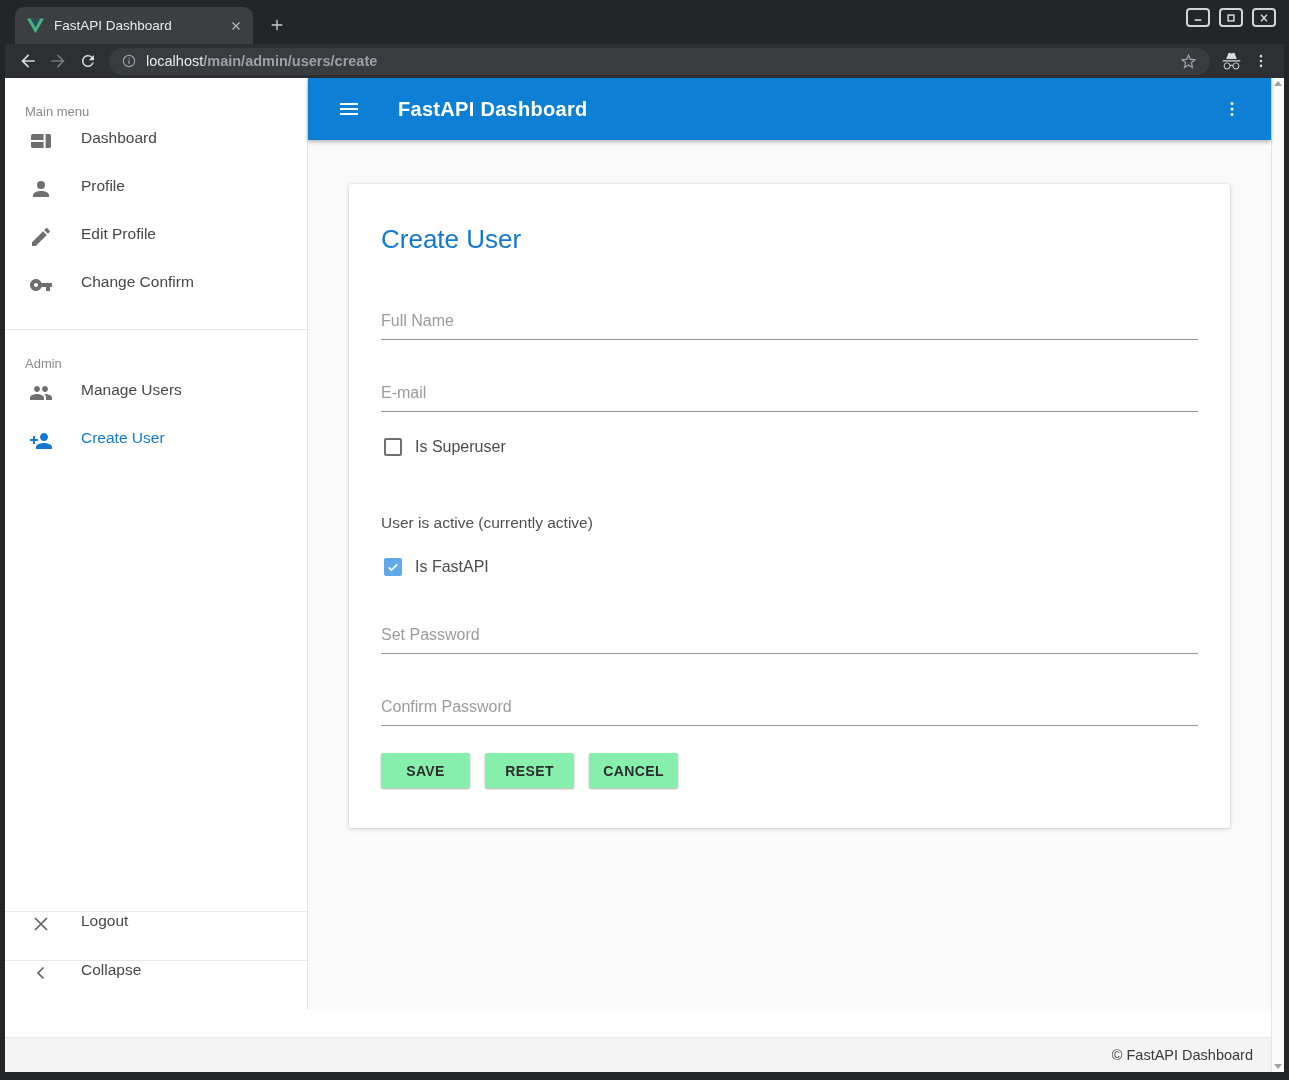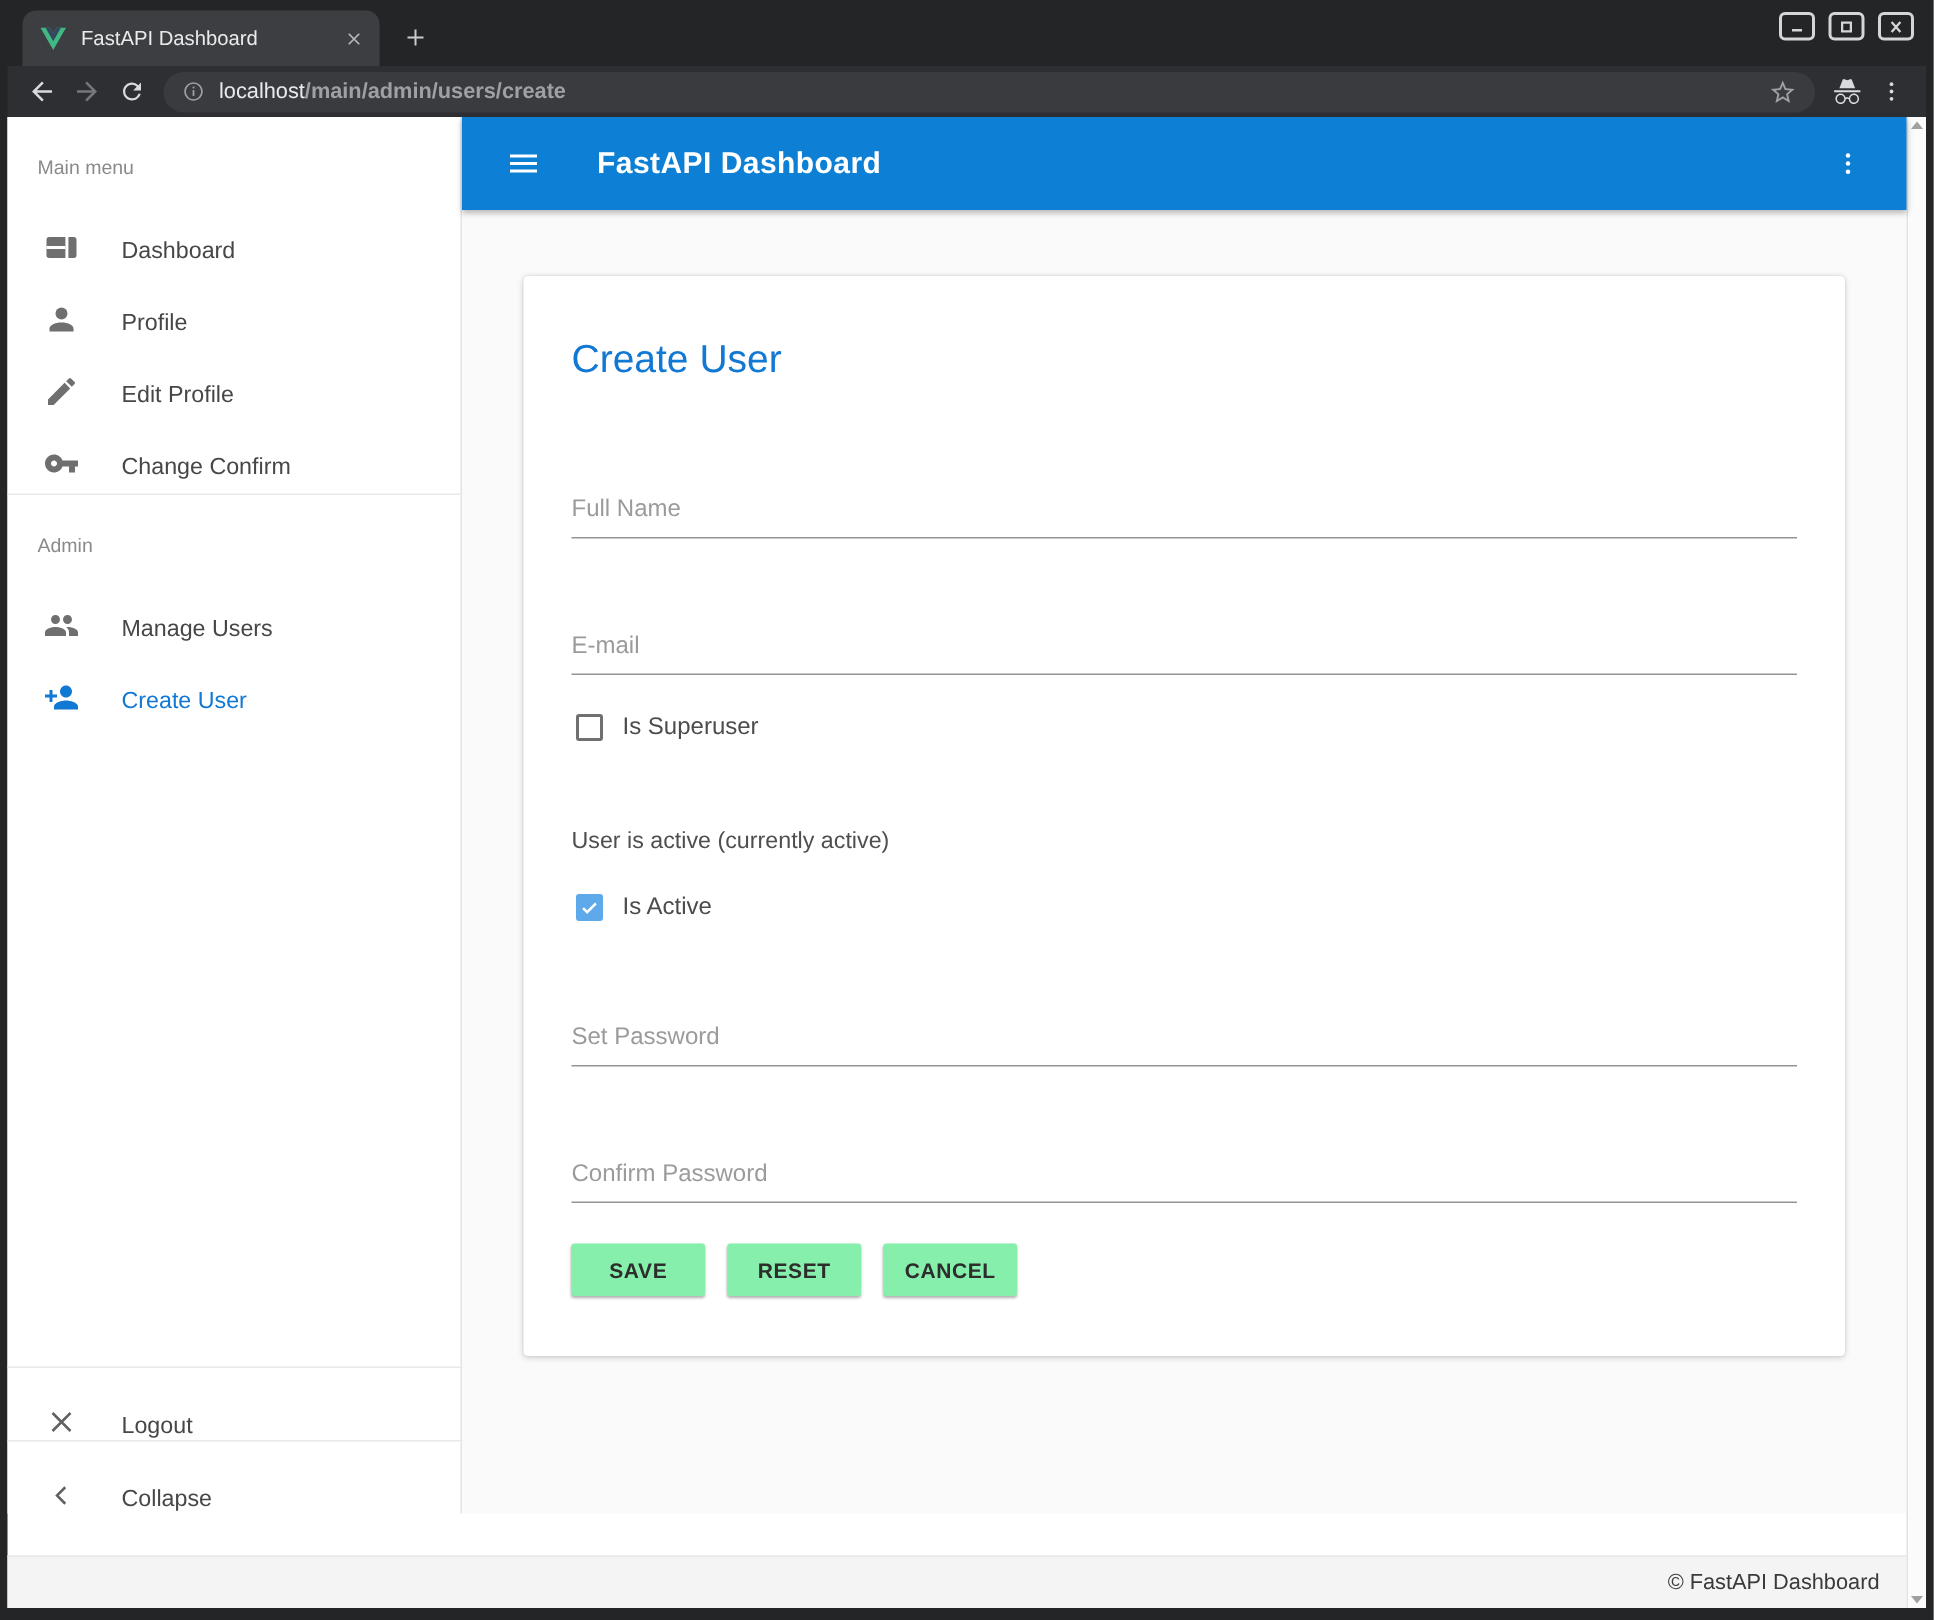--- a/index.html
+++ b/index.html
@@ -27,38 +27,38 @@
   .url-path{ color:#9da1a6;font-weight:bold; }
   .pill-spacer{ flex:1; }
 
   
   .page{ height:994px; display:flex; background:#fff; }
   .page-main{ flex:1; display:flex; flex-direction:column; min-width:0;gap:28px; }
   .content-row{ flex:1; display:flex; min-height:0; }
 
   .sidebar{ width:303px; flex:0 0 303px; background:#fff; border-right:1px solid #e4e4e4; display:flex; flex-direction:column; }
   .menu-label{ margin:26px 0 10px 20px; font-size:13px; color:#8a8a8a; }
-  .nav-item{ height:48px; display:flex; align-items:flex-end; padding-left:24px; cursor:pointer; }
+  .nav-item{ height:48px; display:flex; align-items:flex-start; padding-left:24px; cursor:pointer; }
   .nav-icon{ width:24px; height:24px; flex:0 0 auto; }
   .nav-text{ margin-left:28px; font-size:15.5px; color:#474747; }
   .nav-item.active .nav-text{ color:var(--c-accent); }
   .side-divider{ border-top:1px solid #e8e8e8; margin-top:8px; }
   .side-spacer{ flex:1; }
 
   .main{ flex:1; background:#fafafa; min-width:0; display:flex; flex-direction:column; }
   .appbar{ height:62px; background:var(--c-appbar); display:flex; align-items:center; padding:0 24px 0 26px; box-shadow:0 2px 4px rgba(0,0,0,.28); position:relative; z-index:2; }
   .appbar-title{ margin-left:34px; font-size:20px; font-weight:600; color:#fff; letter-spacing:.3px; }
   .appbar-spacer{ flex:1; }
   .iconbtn{ width:30px; height:30px; display:flex; align-items:center; justify-content:center; border-radius:50%; }
 
   .card{ margin:44px 41px 0 41px; background:#fff; border-radius:3px; box-shadow:0 1px 4px rgba(0,0,0,.16), 0 0 0 1px rgba(0,0,0,.03); padding:40px 32px; }
   .card-title{ color:var(--c-accent); font-size:26px; font-weight:400; }
   .text-field{ margin-top:44px; border-bottom:1px solid #949494; padding-bottom:9px; }
   .text-field.first{ margin-top:57px; }
-  .text-field input{ width:100%; border:none; outline:none; background:transparent; font-family:inherit; font-size:16px; color:#333;margin-top:19px; }
+  .text-field input{ width:100%; border:none; outline:none; background:transparent; font-family:inherit; font-size:16px; color:#333; }
   .text-field input::placeholder{ color:#9b9b9b; opacity:1; }
   .hint{ margin-top:31px; font-size:15.5px; color:#4f4f4f; }
   .hint.second{ margin-top:58px; }
   .check-row{ margin-top:26px; display:flex; align-items:center; cursor:pointer; }
   .checkbox{ width:18px; height:18px; border:2px solid #707070; border-radius:2px; margin-left:3px; display:flex; align-items:center; justify-content:center; }
   .checkbox svg{ display:none; }
   .checkbox.checked{ background:var(--c-check); border-color:var(--c-check); }
   .checkbox.checked svg{ display:block; }
   .check-label{ margin-left:13px; font-size:16px; color:#4c4c4c; }
   .pw-field{ margin-top:50px; }
@@ -293,21 +293,21 @@
               <span class="check-label">Is Superuser</span>
             </div>
 
             <div class="hint second">User is active (currently active)</div>
             <div class="check-row">
               <span class="checkbox checked">
                 <svg viewBox="0 0 18 18" width="14" height="14">
                     <path d="M3.5 9.5 7 13l7.5-7.5" fill="none" stroke="#fff" stroke-width="2.2"></path>
                   </svg>
               </span>
-              <span class="check-label">Is Active</span>
+              <span class="check-label">Is FastAPI</span>
             </div>
 
             <div class="text-field pw-field">
               <input type="password" placeholder="Set Password" style="">
             </div>
 
             <div class="text-field">
               <input type="password" placeholder="Confirm Password" style="">
             </div>
 

